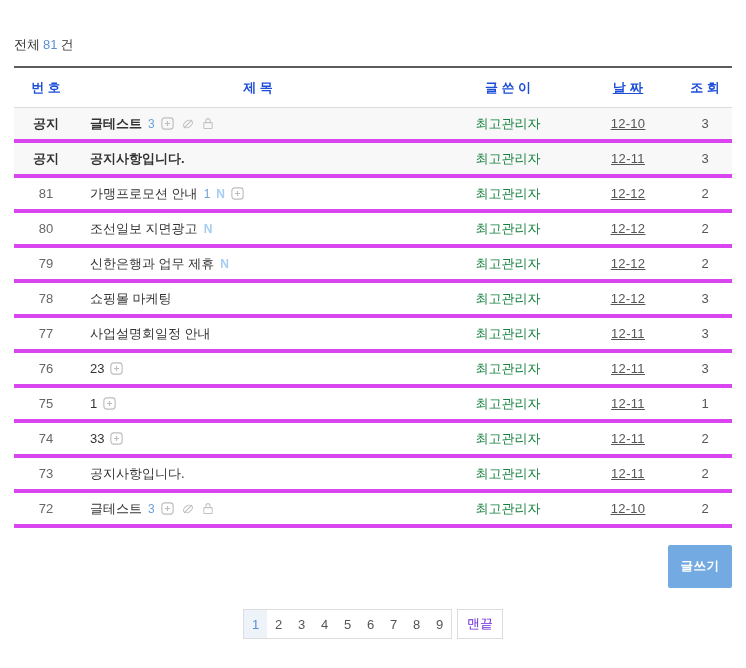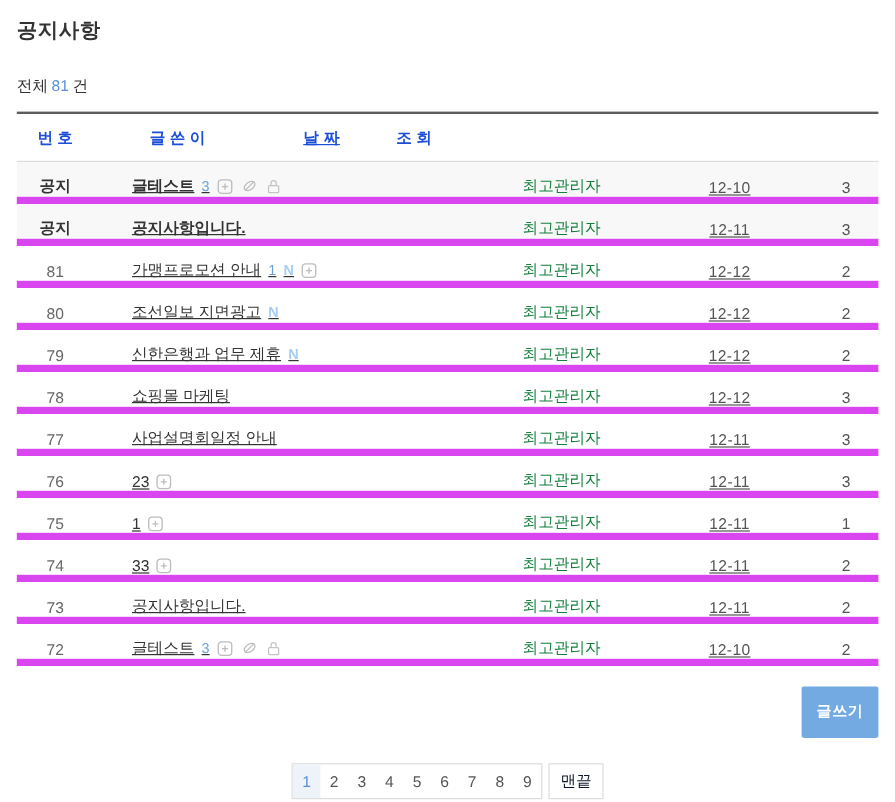--- a/index.html
+++ b/index.html
@@ -13,58 +13,58 @@
   .total .cnt{color:#5b8ed6;margin:0 3px;}
   .searchbox{display:flex;align-items:center;}
   .search-field{display:flex;align-items:stretch;border:1px solid #ddd;height:30px;background:#fff;}
   .search-ic{width:30px;display:flex;align-items:center;justify-content:center;background:#fff;}
   .search-input{border:0;outline:none;background:#f4f4f4;width:204px;font-size:13px;padding:0 8px;font-family:inherit;}
   .btn-search{margin-left:2px;width:57px;height:30px;background:#5e95d5;color:#fff;border:0;font-size:13px;font-weight:bold;letter-spacing:2px;cursor:pointer;font-family:inherit;}
   
   .board{margin-top:12px;border-top:2px solid #5c5c5c;}
   .thead{display:flex;height:40px;align-items:center;border-bottom:1px solid #dcdcdc;}
   .thead div{font-weight:bold;font-size:13px;color:#1d4ed8;text-align:center;}
-  .trow{display:flex;height:35px;align-items:flex-end;border-bottom:6px solid #d946ef;font-size:13px;background:#fff;gap:20px;}
+  .trow{display:flex;height:35px;align-items:center;border-bottom:4px solid #d946ef;font-size:13px;background:#fff;}
   .trow.notice{background:#f8f8f8;}
   .c-no{width:64px;text-align:center;color:#666;flex:none;}
   .trow.notice .c-no{font-weight:bold;color:#333;}
   .c-title{flex:1 1 auto;min-width:0;}
-  .trow .c-title{display:flex;align-items:center;padding-left:12px;text-decoration:underline;}
+  .trow .c-title{display:flex;align-items:center;padding-left:12px;}
   .c-author{width:140px;text-align:center;color:#15803d;flex:none;}
   .c-date{width:100px;text-align:center;color:#555;flex:none;letter-spacing:0.3px;text-decoration:underline;}
   .c-views{width:54px;text-align:center;color:#555;flex:none;}
   .title-link{color:#333;cursor:pointer;white-space:nowrap;}
   .trow.notice .title-link{font-weight:bold;}
   .cmt{color:#6ba0d9;font-size:12px;margin-left:6px;}
   .nbadge{color:#a6cdf2;font-weight:bold;font-size:12px;margin-left:6px;}
   .ticon{margin-left:5px;display:inline-flex;align-items:center;line-height:0;}
   
   .write-row{display:flex;justify-content:flex-end;margin-top:17px;}
   .btn-write{background:#74aae2;color:#fff;border:0;font-size:12.5px;font-weight:bold;height:43px;width:64px;border-radius:2px;cursor:pointer;font-family:inherit;letter-spacing:0.5px;}
   
   .pagination{display:flex;justify-content:center;align-items:center;margin-top:21px;}
   .pg-group{display:flex;border:1px solid #ddd;background:#fff;}
   .pg{width:23px;height:28px;display:flex;align-items:center;justify-content:center;font-size:13px;color:#555;cursor:pointer;}
   .pg.cur{background:#eef3f9;color:#5b8ed6;}
-  .pg-last{border:1px solid #ddd;height:30px;display:flex;align-items:center;justify-content:center;padding:0 9px;margin-left:5px;font-size:13px;color:#0f172a;cursor:pointer;background:#fff;}
+  .pg-last{border:1px solid #ddd;height:30px;display:flex;align-items:center;justify-content:center;padding:0 9px;margin-left:5px;font-size:13px;color:#6d28d9;cursor:pointer;background:#fff;}
 </style>
 </head>
 <body>
 
 <div class="page">
 
-  <h1 class="page-title">공지사항</h1>
 
   <div class="toolbar">
     <div class="total"><span>전체</span><span class="cnt">81</span><span>건</span></div>
   </div>
 
   <div class="board">
     <div class="thead" id="thead">
         <div class="c-no">번 호</div>
+        <div class="c-title">제 목</div>
         <div class="c-author">글 쓴 이</div>
         <div class="c-date">날 짜</div>
         <div class="c-views">조 회</div>
       </div>
     <div id="tbody">
         <div class="trow notice">
           <div class="c-no">공지</div>
           <div class="c-title">
             <span class="title-link">글테스트</span>
             <span class="cmt">3</span>

